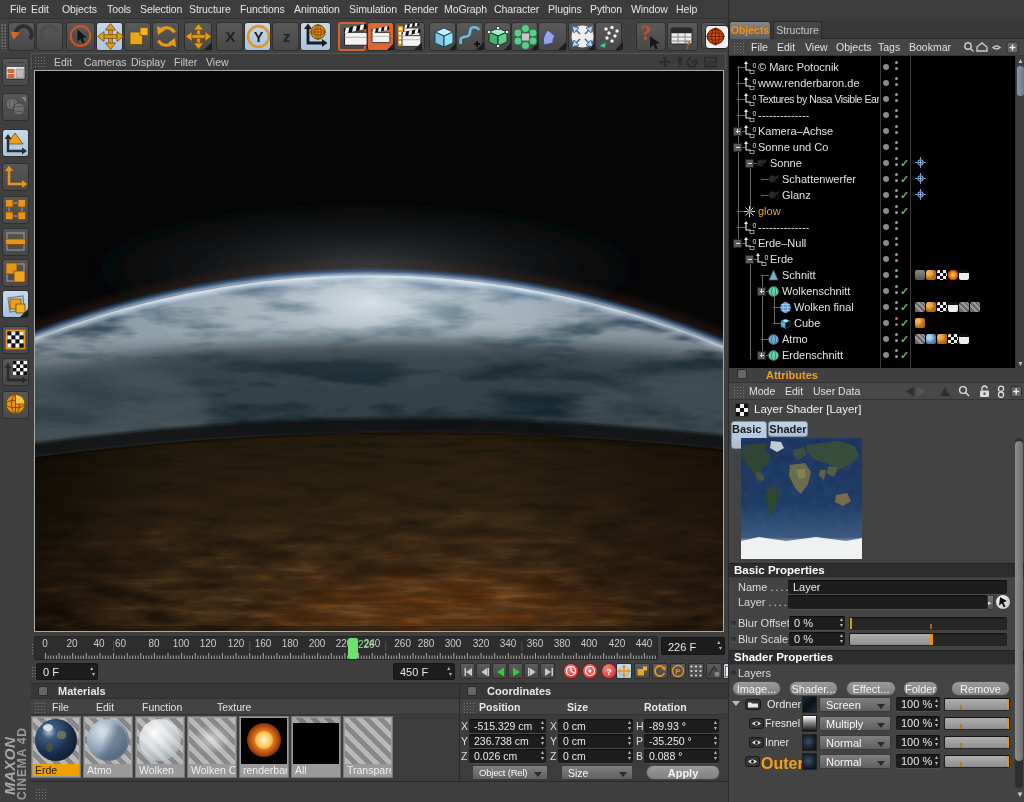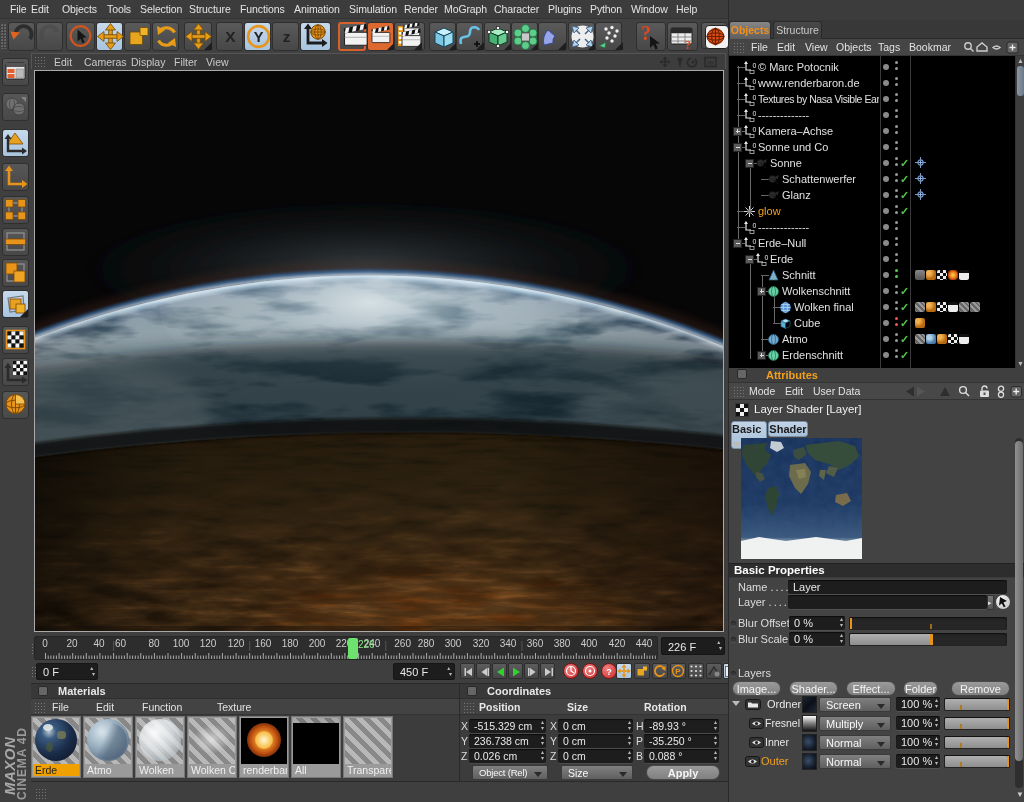--- a/index.html
+++ b/index.html
@@ -1556,20 +1556,23 @@
           <span style="position:absolute;left:1px;top:1px;width:2px;height:11px;background:#e8941a"></span>
           <span style="position:absolute;left:81px;top:7px;width:2px;height:5px;background:#9a6a20"></span>
         </div>
         <span class="bullet" style="left:2px;top:269px"></span>
         <span class="fldlbl" style="position:absolute;left:9px;top:265px">Blur Scale</span>
         <div class="fld spinner" style="left:60px;top:264px;width:56px">0 %</div>
         <div class="slider" style="left:120px;top:265px;width:158px">
           <span class="slidfill" style="width:81px"></span>
           <span style="position:absolute;left:81px;top:1px;width:2.5px;height:11px;background:#e8941a"></span>
         </div>
+        <div style="position:absolute;left:0;top:282px;width:296px;height:15px;background:#2d2d2d;border-top:1px solid #222;border-bottom:1px solid #3a3a3a">
+          <span style="position:absolute;left:5px;top:0px;color:#fff;font-weight:bold;font-size:11.5px">Shader Properties</span>
+        </div>
         <span class="bullet" style="left:2px;top:303px"></span>
         <span class="fldlbl" style="position:absolute;left:9px;top:299px">Layers</span>
         <div class="pill" style="left:3px;top:313px;width:49px">Image...</div>
         <div class="pill" style="left:60px;top:313px;width:49px">Shader...</div>
         <div class="pill" style="left:117px;top:313px;width:50px">Effect...</div>
         <div class="pill" style="left:174px;top:313px;width:35px">Folder</div>
         <div class="pill" style="left:222px;top:313px;width:59px">Remove</div>
         <div style="position:absolute;left:3px;top:333px;width:0;height:0;border:4px solid transparent;border-top:5px solid #bbb"></div>
         <span style="position:absolute;left:16px;top:331px"><svg width="16" height="11" viewBox="0 0 16 11">
             <rect x="0.5" y="0.5" width="15" height="10" rx="2" fill="#333" stroke="#181818"></rect>
@@ -1610,21 +1613,21 @@
         <div class="slider" style="left:215px;top:368px;width:66px">
           <span class="slidfill" style="width:62px"></span>
           <span style="position:absolute;right:1px;top:1px;width:2.5px;height:11px;background:#e8941a"></span>
           <span style="position:absolute;left:16px;top:7px;width:2px;height:5px;background:#b07a20"></span>
         </div>
         <span style="position:absolute;left:16px;top:388px"><svg width="15" height="11" viewBox="0 0 15 11">
             <rect x="0.5" y="0.5" width="14" height="10" rx="2" fill="#333" stroke="#181818"></rect>
             <path d="M3 5.5 Q7.5 1.5 12 5.5 Q7.5 9.5 3 5.5 Z" fill="#e8e8e8"></path>
             <circle cx="7.5" cy="5.5" r="1.6" fill="#222"></circle>
           </svg></span>
-        <span style="position:absolute;left:32px;top:387px;color:#f0a020;font-size:11px;font-weight:normal">Outer</span>
+        <span style="position:absolute;left:32px;top:387px;color:#f0a020;font-size:16px;font-weight:bold">Outer</span>
         <div style="position:absolute;left:73px;top:385px;width:15px;height:17px;border:1px solid #222;background:radial-gradient(circle at 40% 45%, #3a4e66 0%, #141c2a 65%, #0a0e16 100%)"></div>
         <div class="ddown" style="left:90px;top:386px;width:72px">Normal</div>
         <div class="fld spinner" style="left:167px;top:386px;width:44px">100 %</div>
         <div class="slider" style="left:215px;top:387px;width:66px">
           <span class="slidfill" style="width:62px"></span>
           <span style="position:absolute;right:1px;top:1px;width:2.5px;height:11px;background:#e8941a"></span>
           <span style="position:absolute;left:16px;top:7px;width:2px;height:5px;background:#b07a20"></span>
         </div>
         <div style="position:absolute;left:284px;top:70px;width:11px;height:364px;">
           <div style="position:absolute;left:2px;top:0;width:8px;height:350px;background:#2e2e2e;border-radius:4px"></div>

